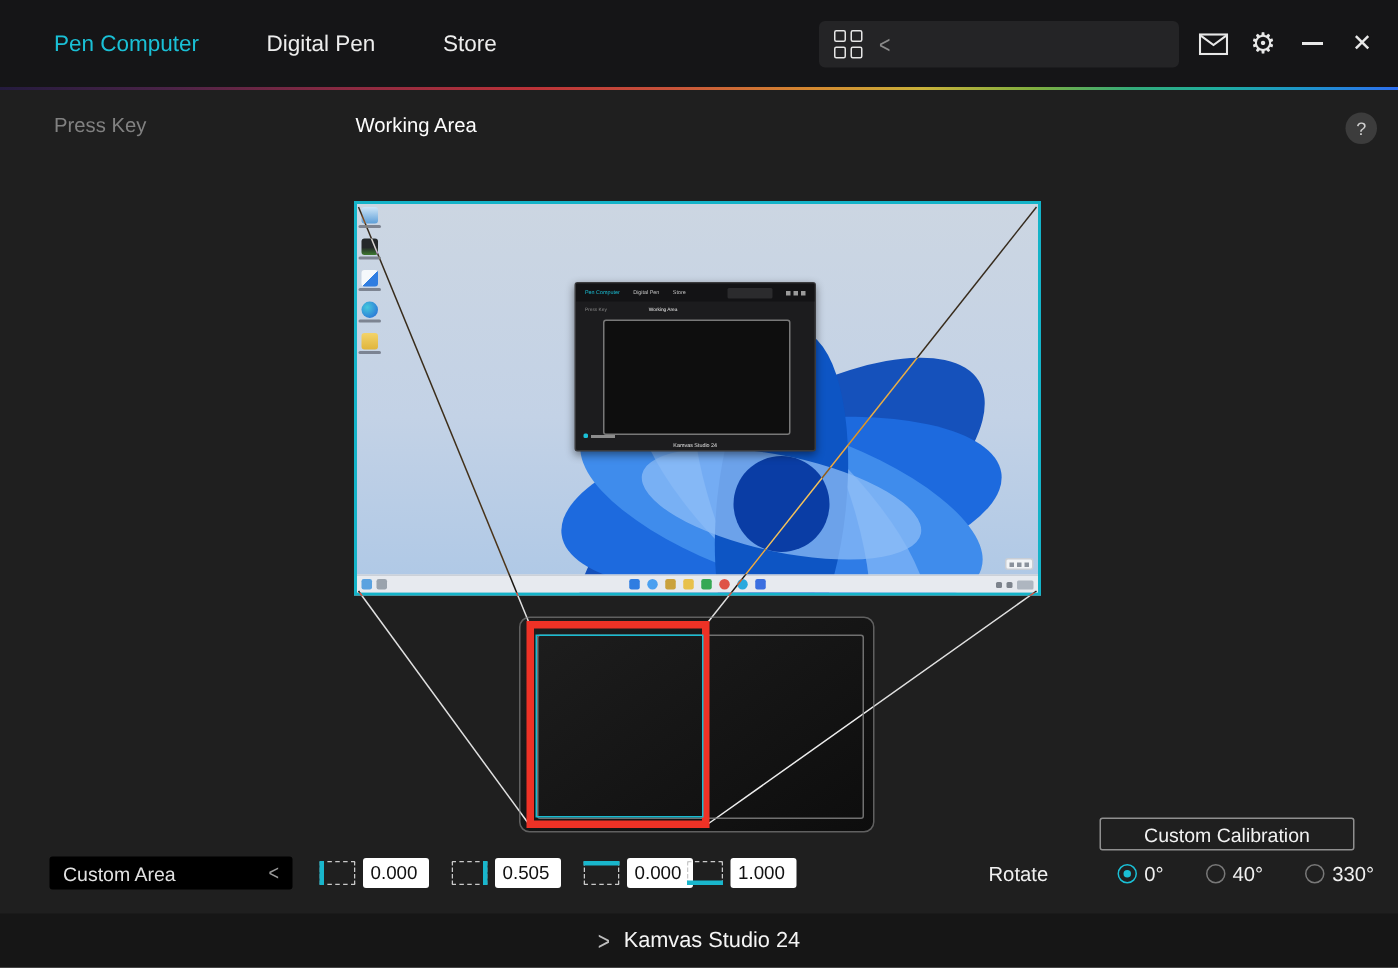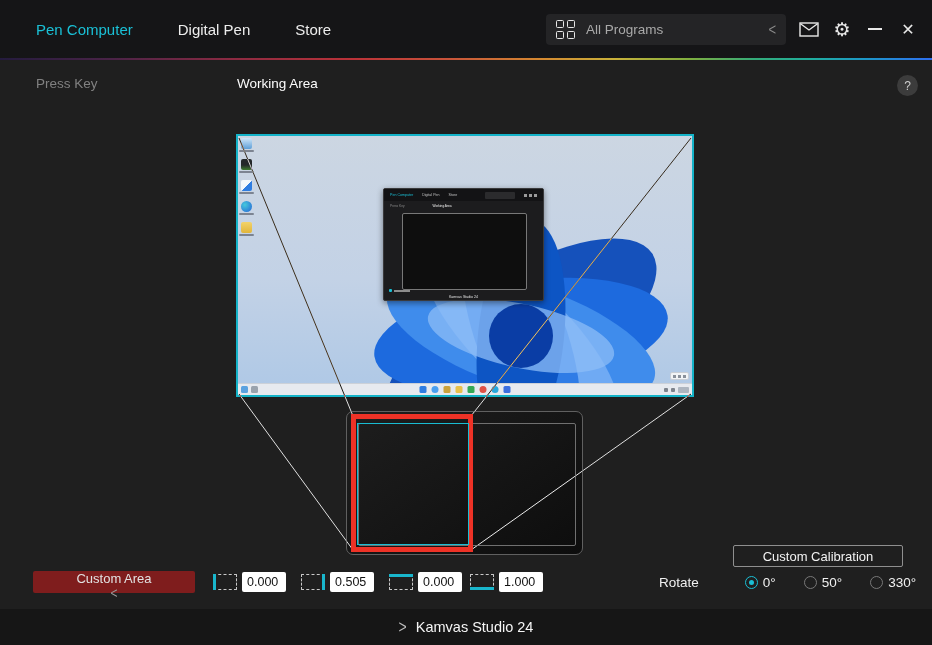--- a/index.html
+++ b/index.html
@@ -74,25 +74,25 @@
   
   .tablet { position:absolute; left:346px; top:411px; width:237px; height:144px; border:1px solid #606060; border-radius:7px; background:linear-gradient(145deg,#1e1e1e,#0d0d0d); z-index:1; }
   .tablet-active { position:absolute; left:11px; top:11px; width:218px; height:123px; border:1px solid #707070; border-radius:2px; }
   .map-lines { position:absolute; left:0; top:0; width:932px; height:645px; mix-blend-mode:difference; pointer-events:none; z-index:3; }
   .sel-red { position:absolute; left:351px; top:414px; width:122px; height:138px; border:5px solid #ee3226; z-index:4; cursor:move; }
   .sel-cyan { position:absolute; left:357px; top:423px; width:112px; height:122px; border:1px solid #19bcd2; z-index:4; }
 
   
   .calib-btn { position:absolute; left:733px; top:545px; width:170px; height:22px; background:transparent; border:1px solid #8f8f8f; border-radius:2px; color:#f2f2f2; font-size:13px; font-family:"Liberation Sans",sans-serif; cursor:pointer; z-index:5; }
   .ctrl-row { position:absolute; left:0; top:571px; width:932px; height:22px; z-index:5; }
-  .area-select { position:absolute; left:33px; width:162px; height:22px; background:#7f1d1d; border-radius:2px; display:flex; align-items:center; padding:0 9px; cursor:pointer;flex-direction:column; }
+  .area-select { position:absolute; left:33px; width:162px; height:22px; background:#000000; border-radius:2px; display:flex; align-items:center; padding:0 9px; cursor:pointer; }
   .area-select-label { font-size:13px; color:#e2e2e2; flex:1; }
   .area-select-chevron { font-size:12px; color:#9a9a9a; transform:scaleY(1.2); }
   .off-group { position:absolute; top:0; display:flex; align-items:center; gap:5px; height:22px; }
-  .og1{left:213px} .og2{left:301px} .og3{left:389px} .og4{left:470px}
+  .og1{left:213px} .og2{left:301px} .og3{left:389px} .og4{left:458px}
   .area-icon { position:relative; width:24px; height:16px; border:1px dashed #c9c9c9; border-radius:1px; }
   .area-icon .edge { position:absolute; background:#19b6cc; }
   .edge-left   { left:-1px; top:-1px; bottom:-1px; width:3px; }
   .edge-right  { right:-1px; top:-1px; bottom:-1px; width:3px; }
   .edge-top    { top:-1px; left:-1px; right:-1px; height:3px; }
   .edge-bottom { bottom:-1px; left:-1px; right:-1px; height:3px; }
   .off-input { width:44px; height:20px; background:#fff; border:none; border-radius:2px; font-size:12.5px; color:#111; padding:0 0 0 5px; font-family:"Liberation Sans",sans-serif; }
   .rotate-group { position:absolute; left:659px; top:0; height:22px; display:flex; align-items:center; gap:28px; }
   .rotate-label { font-size:13.5px; color:#f0f0f0; margin-right:18px; }
   .radio-opt { display:flex; align-items:center; gap:5px; cursor:pointer; }
@@ -119,21 +119,20 @@
       <span class="nav-item">Store</span>
     </nav>
     <div class="titlebar-right">
       <div class="all-programs">
         <span class="grid-icon">
             <span></span>
             <span></span>
             <span></span>
             <span></span>
           </span>
-        <span class="all-programs-label">All Programs</span>
         <span class="all-programs-chevron">&lt;</span>
       </div>
       <span class="tb-icon">
         <svg width="20" height="15" viewBox="0 0 20 15">
             <rect x="1" y="1" width="18" height="13" fill="none" stroke="#e8e8e8" stroke-width="1.4"></rect>
             <path d="M1.5 1.8 L10 8 L18.5 1.8" fill="none" stroke="#e8e8e8" stroke-width="1.4"></path>
           </svg>
       </span>
       <span class="tb-icon gear">⚙</span>
       <span class="tb-icon">
@@ -286,21 +285,21 @@
       <span class="radio-opt">
         <span class="radio sel">
             <span class="dot"></span>
           </span>
         <span class="radio-text">0°</span>
       </span>
       <span class="radio-opt">
         <span class="radio">
             <span class="dot"></span>
           </span>
-        <span class="radio-text">50°</span>
+        <span class="radio-text">40°</span>
       </span>
       <span class="radio-opt">
         <span class="radio">
             <span class="dot"></span>
           </span>
         <span class="radio-text">330°</span>
       </span>
       <span class="radio-opt">
         <span class="radio">
             <span class="dot"></span>

